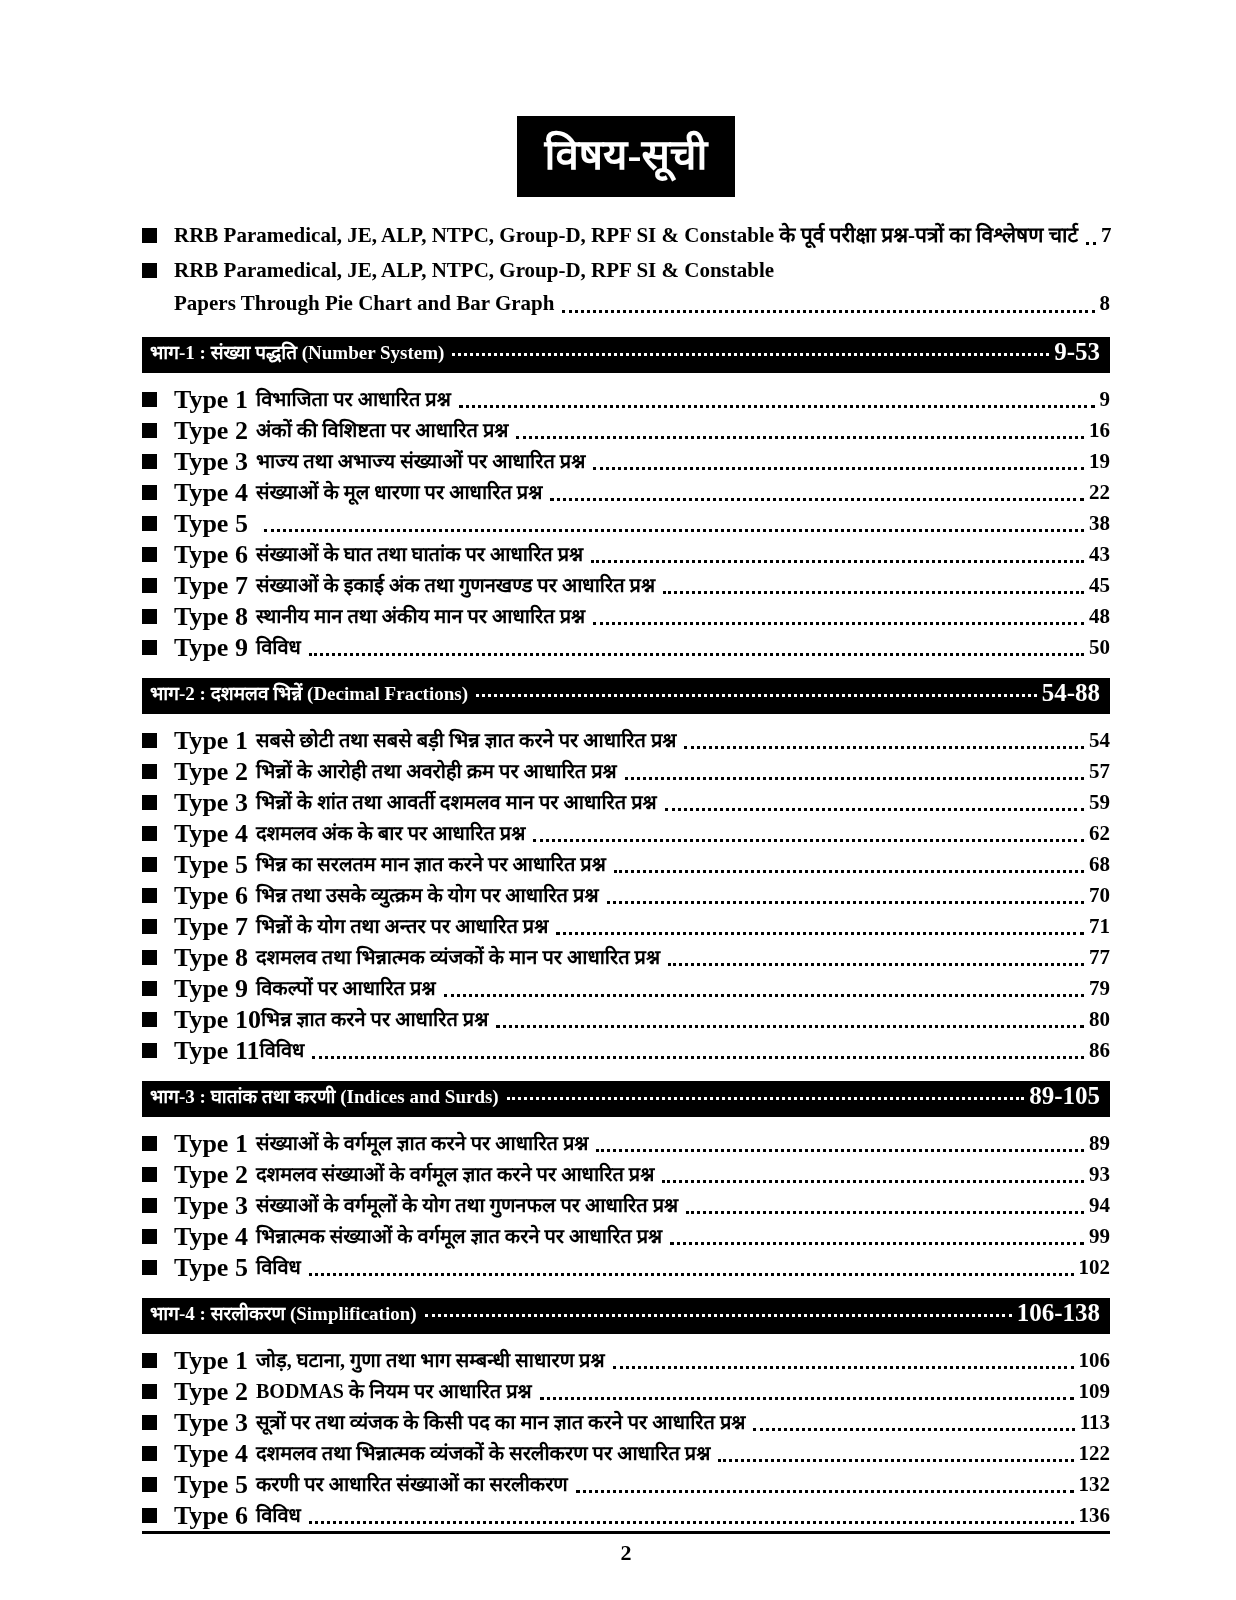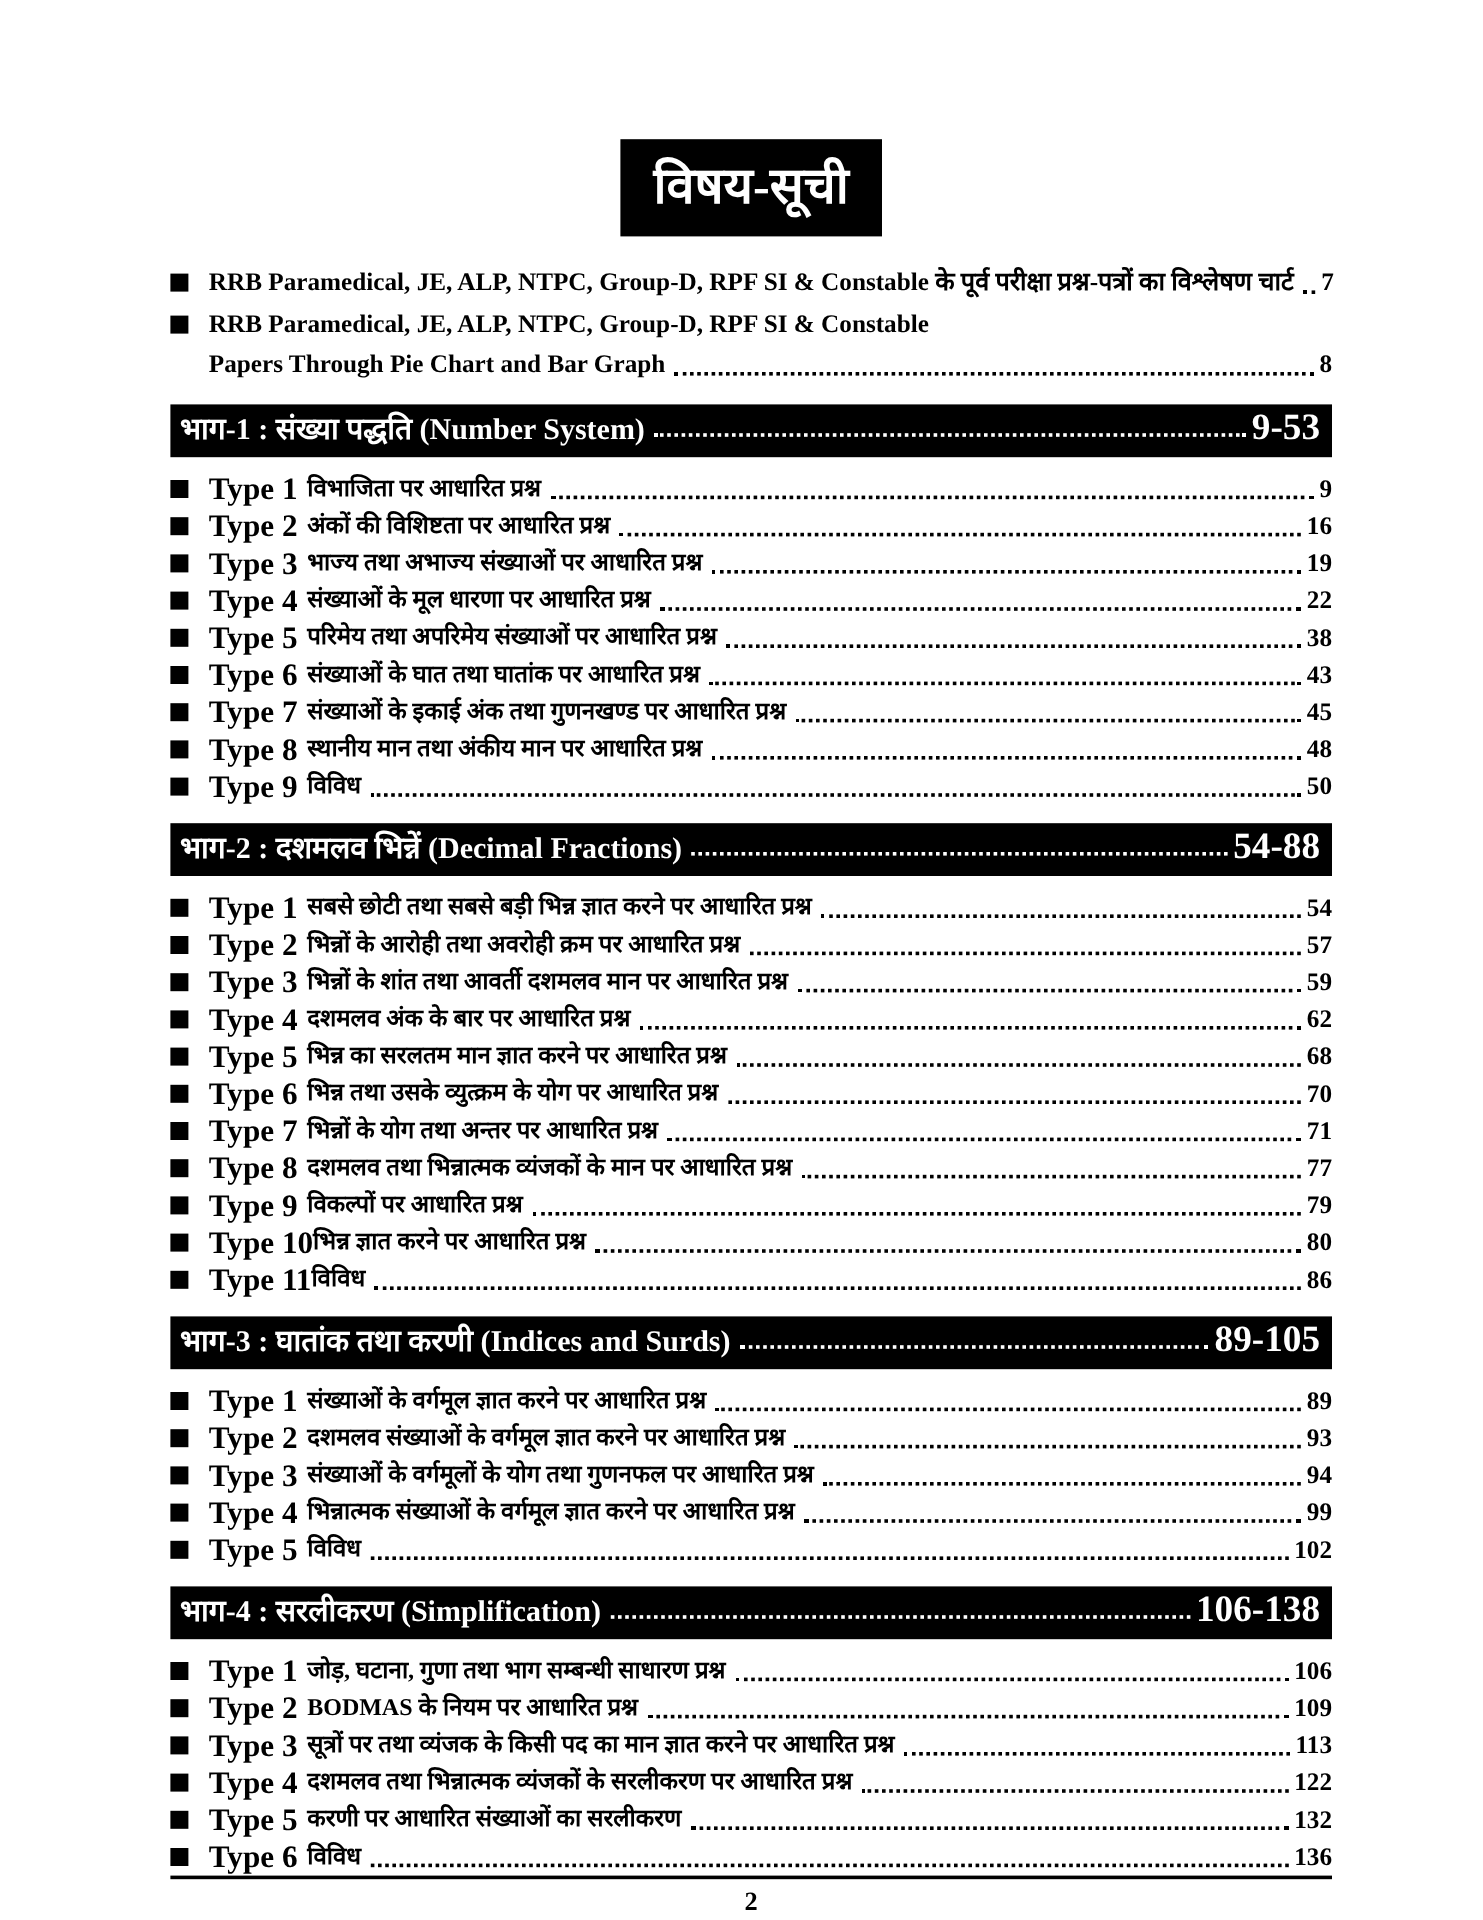--- a/index.html
+++ b/index.html
@@ -47,23 +47,23 @@
     font-weight: bold; font-size: 21px;
     text-align: right; white-space: nowrap;
   }
   .section-bar {
     display: flex; align-items: center;
     background: #000; color: #fff;
     min-height: 36px;
     margin: 15px 0 11px 0;
     padding: 1px 10px 7px 8px;
   }
-  .section-title { font-weight: bold; font-size: 25px; white-space: nowrap; }
+  .section-title { font-weight: bold; font-size: 19px; white-space: nowrap; }
   .section-bar .leader { border-bottom: 3px dotted #fff; margin-bottom: 10px; }
-  .section-pages { font-weight: bold; font-size: 31px; white-space: nowrap; }
+  .section-pages { font-weight: bold; font-size: 25px; white-space: nowrap; }
   .footer { margin-top: auto; }
   .footer-rule { height: 0; border-top: 3px solid #000; }
   .footer-page {
     text-align: center; font-weight: bold;
     font-size: 22px; margin-top: 6px;
   }
 </style>
 </head>
 <body>
 
@@ -129,21 +129,20 @@
         <div class="toc-item">
           <span class="bullet"></span>
           <span class="type-label">Type 4</span>
           <span class="item-text">संख्याओं के मूल धारणा पर आधारित प्रश्न</span>
           <span class="leader"></span>
           <span class="pagenum">22</span>
         </div>
         <div class="toc-item">
           <span class="bullet"></span>
           <span class="type-label">Type 5</span>
-          <span class="item-text">परिमेय तथा अपरिमेय संख्याओं पर आधारित प्रश्न</span>
           <span class="leader"></span>
           <span class="pagenum">38</span>
         </div>
         <div class="toc-item">
           <span class="bullet"></span>
           <span class="type-label">Type 6</span>
           <span class="item-text">संख्याओं के घात तथा घातांक पर आधारित प्रश्न</span>
           <span class="leader"></span>
           <span class="pagenum">43</span>
         </div>

